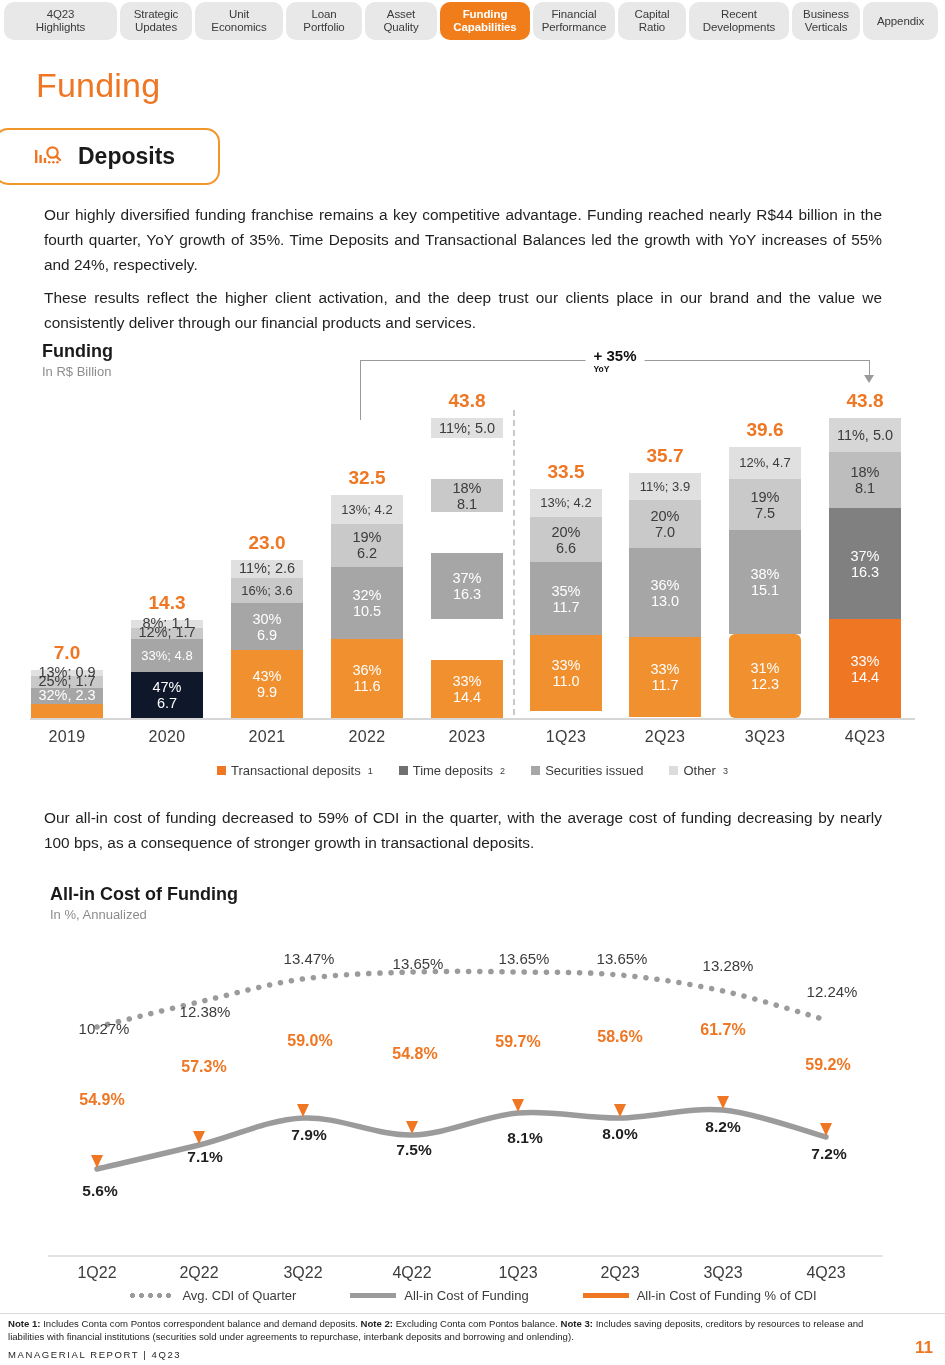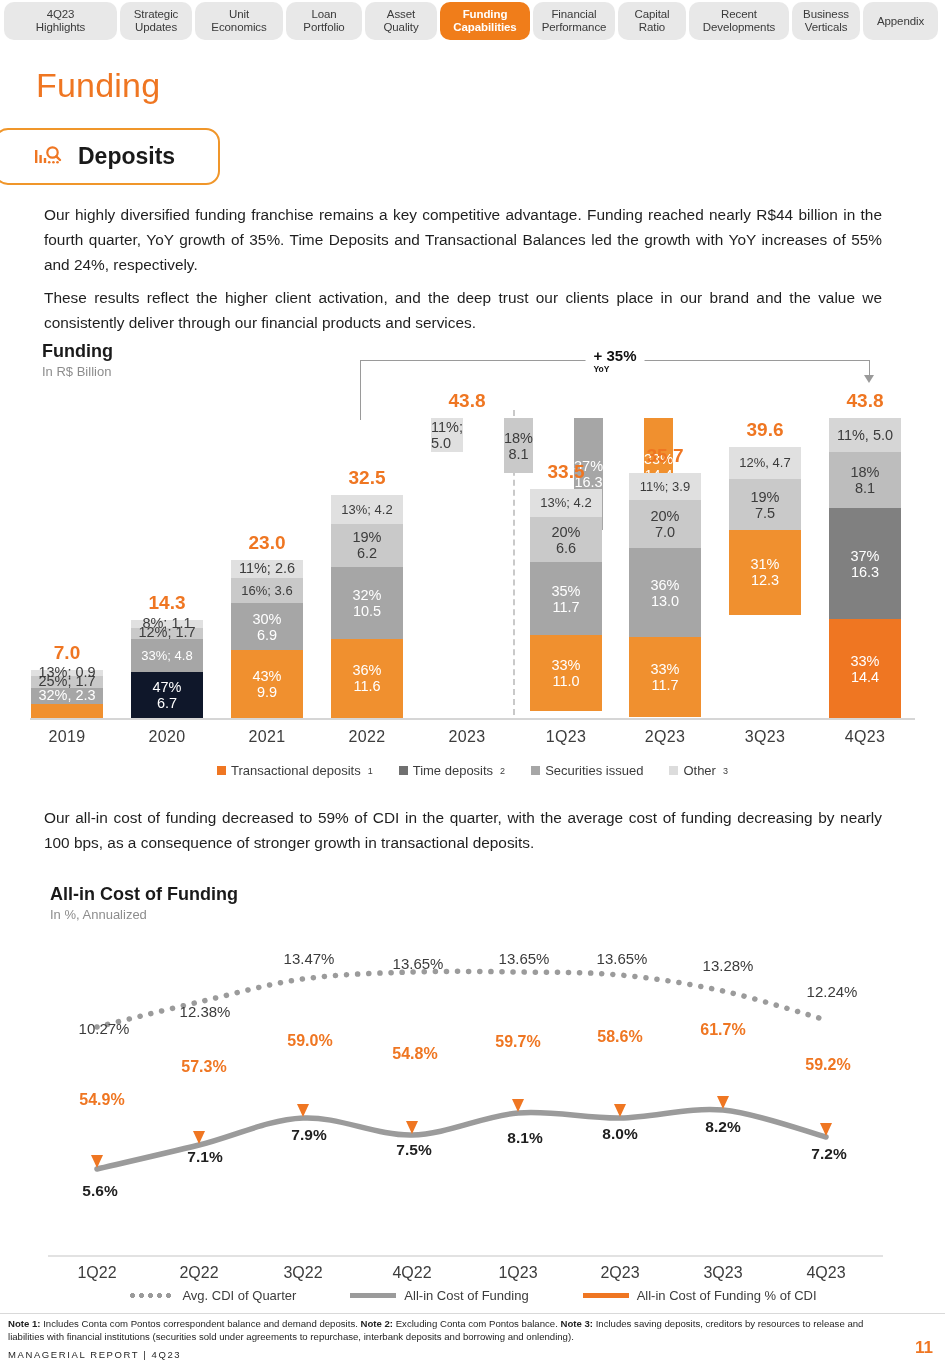--- a/index.html
+++ b/index.html
@@ -316,21 +316,21 @@
           </div>
           <div class="seg" style="height: 79.46px; background: rgb(240, 144, 47); color: rgb(255, 255, 255);">
             <span class="ln">36%</span>
             <span class="ln">11.6</span>
           </div>
         </div>
         <div class="bar-total" style="top: 97.375px;">32.5</div>
         <div class="xlab" style="bottom: auto; top: 358px;">2022</div>
       </div>
       <div class="bar-col" style="left: 431px; width: 72px; top: 0px; height: 348px;">
-        <div style="position: absolute; left: 0px; width: 100%; bottom: 0px; top: 47.97px; height: 300.03px; display: flex; flex-direction: row; gap: 41px;">
+        <div style="position: absolute; left: 0px; width: 100%; bottom: 0px; top: 47.97px; height: 300.03px; display: flex; flex-direction: column; gap: 41px;">
           <div class="seg" style="height: 34.25px; background: rgb(224, 224, 224); color: rgb(60, 60, 60);">
             <span class="ln">11%; 5.0</span>
           </div>
           <div class="seg" style="height: 55.485px; background: rgb(201, 201, 201); color: rgb(60, 60, 60);">
             <span class="ln">18%</span>
             <span class="ln">8.1</span>
           </div>
           <div class="seg" style="height: 111.655px; background: rgb(166, 166, 166); color: rgb(255, 255, 255);">
             <span class="ln">37%</span>
             <span class="ln">16.3</span>
@@ -387,21 +387,25 @@
       </div>
       <div class="bar-col" style="left: 729px; width: 72px; top: 0px; height: 348px;">
         <div style="position: absolute; left: 0px; width: 100%; bottom: 0px; top: 76.74px; height: 271.26px; display: flex; flex-direction: column;">
           <div class="seg compact" style="height: 32.195px; background: rgb(224, 224, 224); color: rgb(60, 60, 60);">
             <span class="ln">12%, 4.7</span>
           </div>
           <div class="seg" style="height: 51.375px; background: rgb(201, 201, 201); color: rgb(60, 60, 60);">
             <span class="ln">19%</span>
             <span class="ln">7.5</span>
           </div>
-          <div class="seg" style="height: 84.255px; background: rgb(240, 144, 47); color: rgb(255, 255, 255);">
+          <div class="seg" style="height: 103.435px; background: rgb(166, 166, 166); color: rgb(255, 255, 255);">
+            <span class="ln">38%</span>
+            <span class="ln">15.1</span>
+          </div>
+          <div class="seg" style="height: 84.255px; background: rgb(240, 144, 47); color: rgb(255, 255, 255); border-radius: 6px;">
             <span class="ln">31%</span>
             <span class="ln">12.3</span>
           </div>
         </div>
         <div class="bar-total" style="top: 48.74px;">39.6</div>
         <div class="xlab" style="bottom: auto; top: 358px;">3Q23</div>
       </div>
       <div class="bar-col" style="left: 829px; width: 72px; top: 0px; height: 348px;">
         <div style="position: absolute; left: 0px; width: 100%; bottom: 0px; top: 47.97px; height: 300.03px; display: flex; flex-direction: column;">
           <div class="seg" style="height: 34.25px; background: rgb(214, 214, 214); color: rgb(60, 60, 60);">

